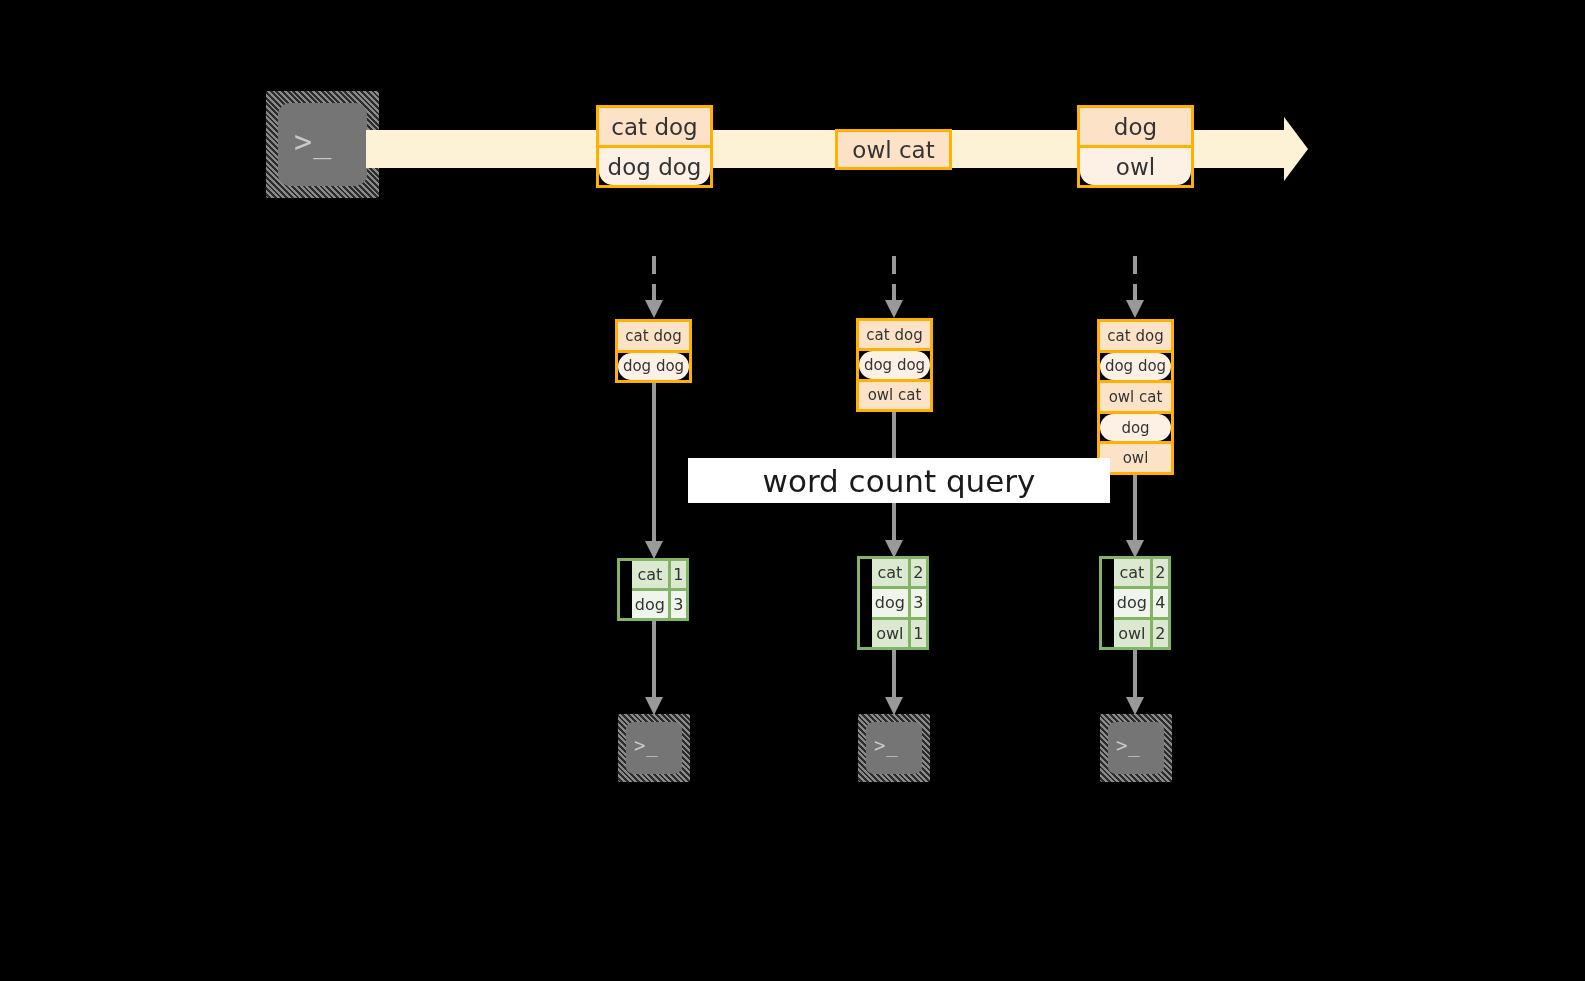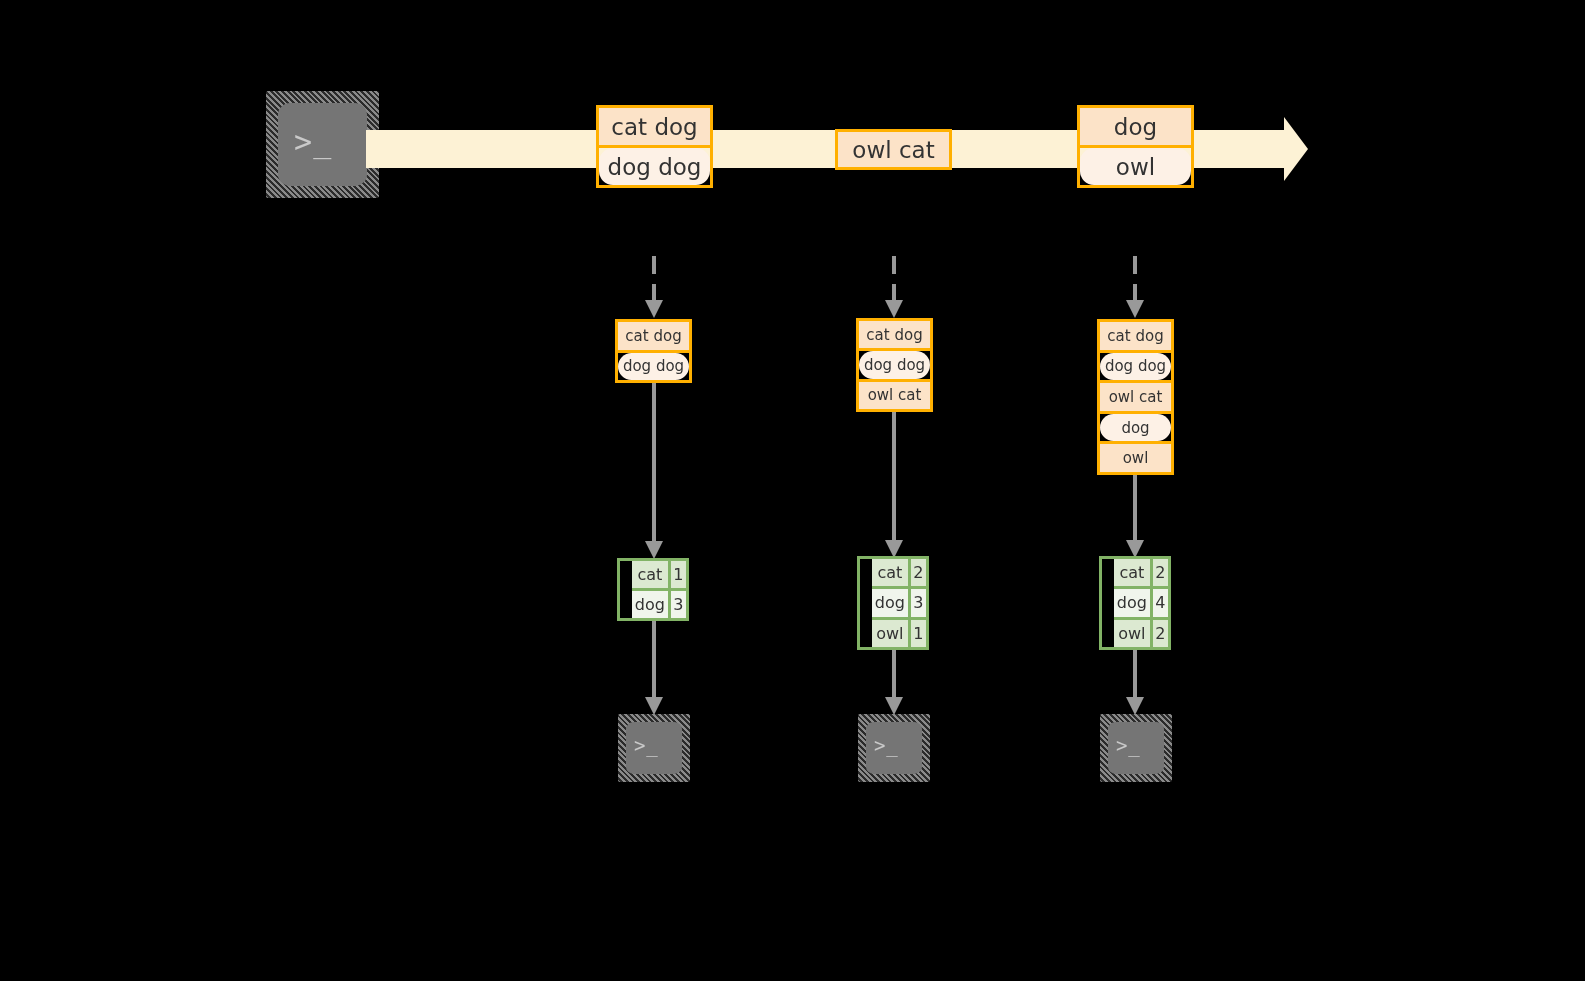--- a/index.html
+++ b/index.html
@@ -321,14 +321,15 @@
     <div class="shaft" style="height:49px;"></div>
     <div class="head" style="left:-7px; top:47px; border-width:18px 9px 0 9px;"></div>
   </div>
 
   <div class="terminal" style="left:1100px; top:714px; width:72px; height:68px;">
     <div class="hatch"></div>
     <div class="body" style="left:8px; top:8px; right:8px; bottom:8px;"></div>
     <div class="glyph" style="left:16px; top:22px; font-size:19px;">&gt;_</div>
   </div>
 
+  <div class="query-label" style="left:688px; top:458px; width:422px; height:45px;">word count query</div>
 
 </div>
 
 </body></html>

